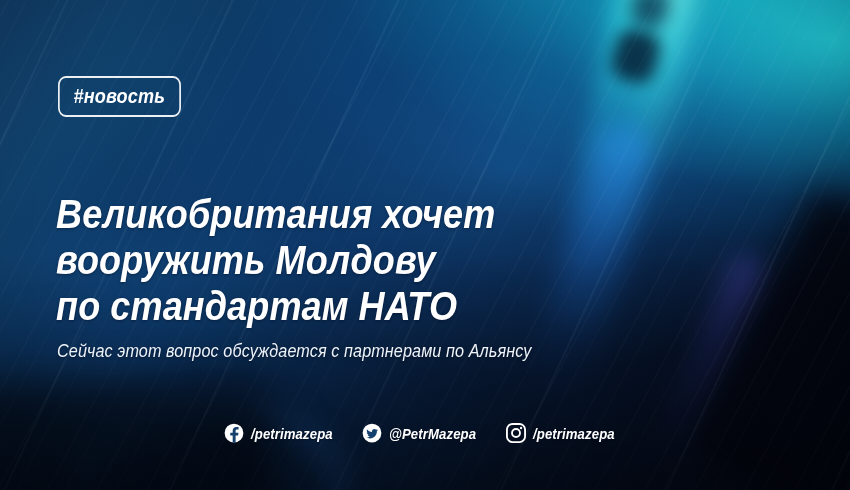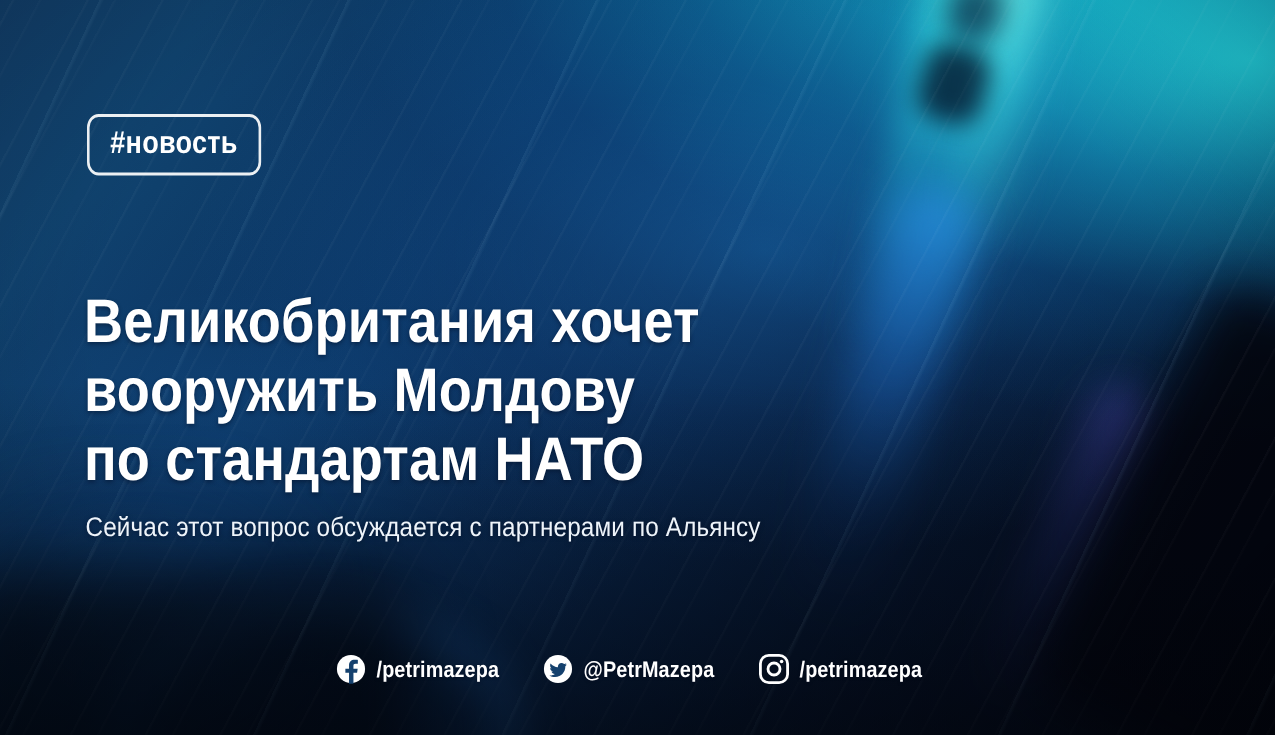--- a/index.html
+++ b/index.html
@@ -231,20 +231,21 @@
       radial-gradient(ellipse 820px 520px at 50% 44%,
         rgba(0,0,0,0) 44%,
         rgba(0,0,0,0.30) 88%,
         rgba(0,0,0,0.48) 100%);
   }
 
   
   .content {
     position: absolute;
     inset: 0;
+    font-style: italic;
   }
 
   .tag-badge {
     position: absolute;
     left: 58px;
     top: 76px;
     padding: 7px 16px 9px 16px;
     border: 2px solid rgba(255,255,255,0.92);
     border-radius: 9px;
     color: #ffffff;
@@ -286,21 +287,21 @@
     transform: scaleX(0.90);
     transform-origin: left top;
     text-shadow: 0 1px 3px rgba(0,10,30,0.5);
     white-space: nowrap;
   }
 
   .social-row {
     position: absolute;
     left: 0;
     right: 0;
-    top: 436px;
+    top: 423px;
     display: flex;
     justify-content: center;
     align-items: center;
     gap: 18px;
   }
   .social-item {
     display: flex;
     align-items: center;
     gap: 7px;
   }

